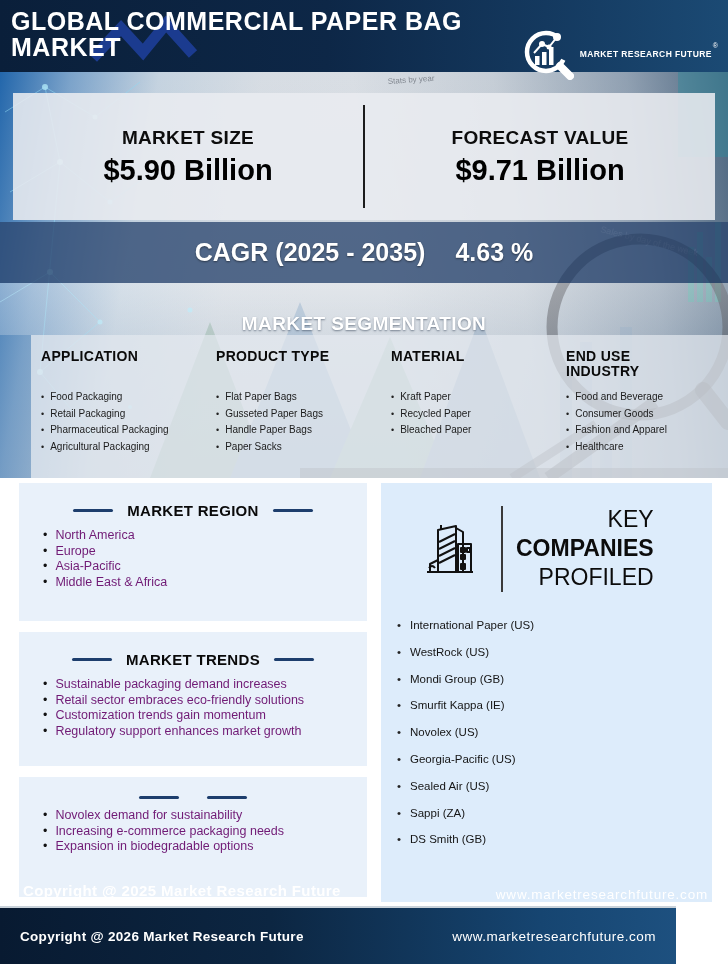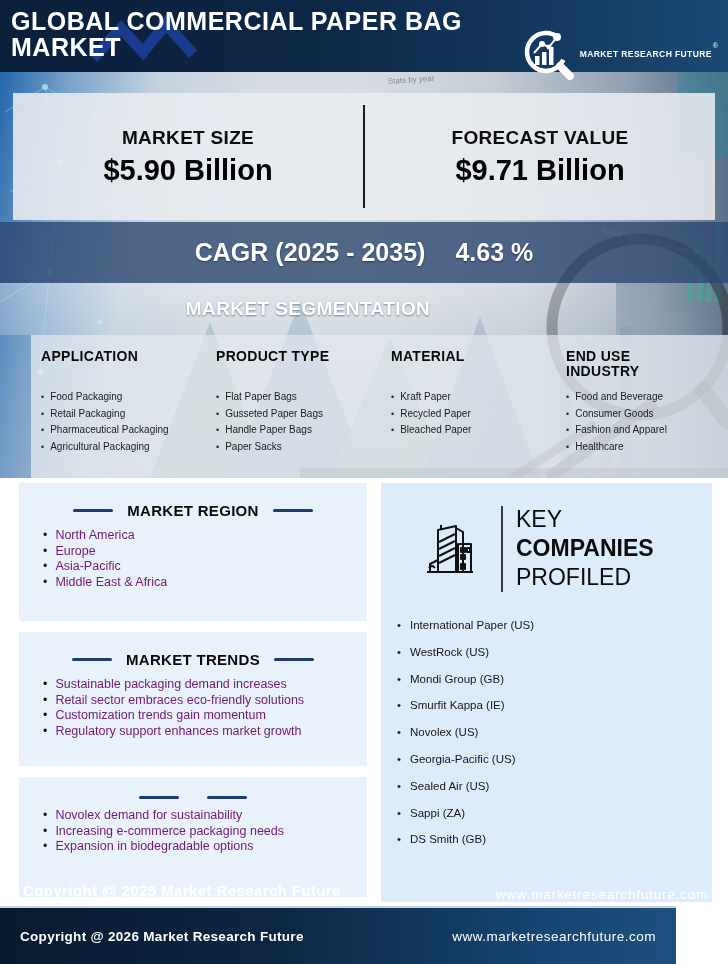--- a/index.html
+++ b/index.html
@@ -29,23 +29,23 @@
   .stat-cell{flex:1;text-align:center;}
   .stat-label{font-size:19px;font-weight:bold;color:#0d0d0d;letter-spacing:0.3px;}
   .stat-value{font-size:29px;font-weight:bold;color:#000000;margin-top:5px;}
   .stat-divider{width:2px;height:103px;background:#1c1c1c;}
 
   .cagr-band{position:absolute;left:0;top:150px;width:728px;height:61px;z-index:2;
     background:rgba(43,71,111,0.78);display:flex;align-items:center;justify-content:center;}
   .cagr-band span{color:#ffffff;font-size:25px;font-weight:bold;text-shadow:0 1px 2px rgba(0,0,0,0.45);}
   .cagr-value{margin-left:30px;}
 
-  .seg-title-band{position:absolute;left:0;top:211px;width:616px;height:52px;z-index:2;
+  .seg-title-band{position:absolute;left:0;top:211px;width:728px;height:52px;z-index:2;
     background:linear-gradient(180deg,rgba(255,255,255,0.35),rgba(226,233,240,0.28));
-    display:flex;align-items:center;justify-content:center;}
+    display:flex;align-items:flex-end;justify-content:center;}
   .seg-title-band h2{margin:0;color:#ffffff;font-size:19px;font-weight:bold;letter-spacing:0.4px;
     text-shadow:0 1px 2px rgba(40,55,75,0.55);}
 
   .seg-panel{position:absolute;left:31px;top:263px;width:698px;height:143px;z-index:2;
     background:rgba(228,233,240,0.78);display:flex;padding:14px 0 0 10px;box-sizing:border-box;}
   .seg-col{width:175px;}
   .seg-col:last-child{width:148px;}
   .seg-col h3{margin:0;font-size:14px;font-weight:bold;color:#0a0a0a;letter-spacing:0.3px;
     line-height:15px;min-height:30px;max-width:120px;}
   ul.seg-list{list-style:none;margin:10px 0 0 0;padding:0;}
@@ -61,21 +61,21 @@
   .box-title-row{display:flex;align-items:center;justify-content:center;padding-top:19px;}
   .box-title-row h2{margin:0;font-size:15px;font-weight:bold;color:#0a0a0a;letter-spacing:0.3px;}
   .dash{display:inline-block;width:40px;height:3px;background:#1d3e6d;border-radius:2px;margin:0 14px;}
   ul.box-list{list-style:none;margin:9px 0 0 0;padding:0 10px 0 24px;}
   ul.box-list li{font-size:12.5px;color:#701a75;line-height:15.6px;}
   ul.box-list li::before{content:"•";margin-right:8px;color:#111;}
 
   .companies-box{position:absolute;left:381px;top:5px;width:331px;height:419px;background:#ddecfb;box-sizing:border-box;}
   .companies-header{display:flex;align-items:center;padding:22px 0 0 44px;}
   .companies-divider{width:2px;height:86px;background:#3a3a3a;margin-left:26px;}
-  .companies-title{margin-left:13px;font-size:23px;color:#0c0c0c;line-height:29px;}
+  .companies-title{margin-left:13px;font-size:23px;color:#0c0c0c;line-height:29px;text-align:right;}
   .companies-title .bold{font-weight:bold;}
   ul.company-list{list-style:none;margin:20px 0 0 0;padding:0 0 0 16px;}
   ul.company-list li{font-size:11.5px;color:#151515;line-height:26.8px;}
   ul.company-list li::before{content:"•";margin-right:9px;color:#222;}
 
   .ghost-copyright{position:absolute;left:23px;top:404px;color:#ffffff;font-size:15px;
     font-weight:bold;letter-spacing:0.4px;z-index:3;white-space:nowrap;}
   .ghost-url{position:absolute;right:20px;top:409px;color:#ffffff;font-size:13.5px;
     letter-spacing:0.8px;z-index:3;white-space:nowrap;}
 

